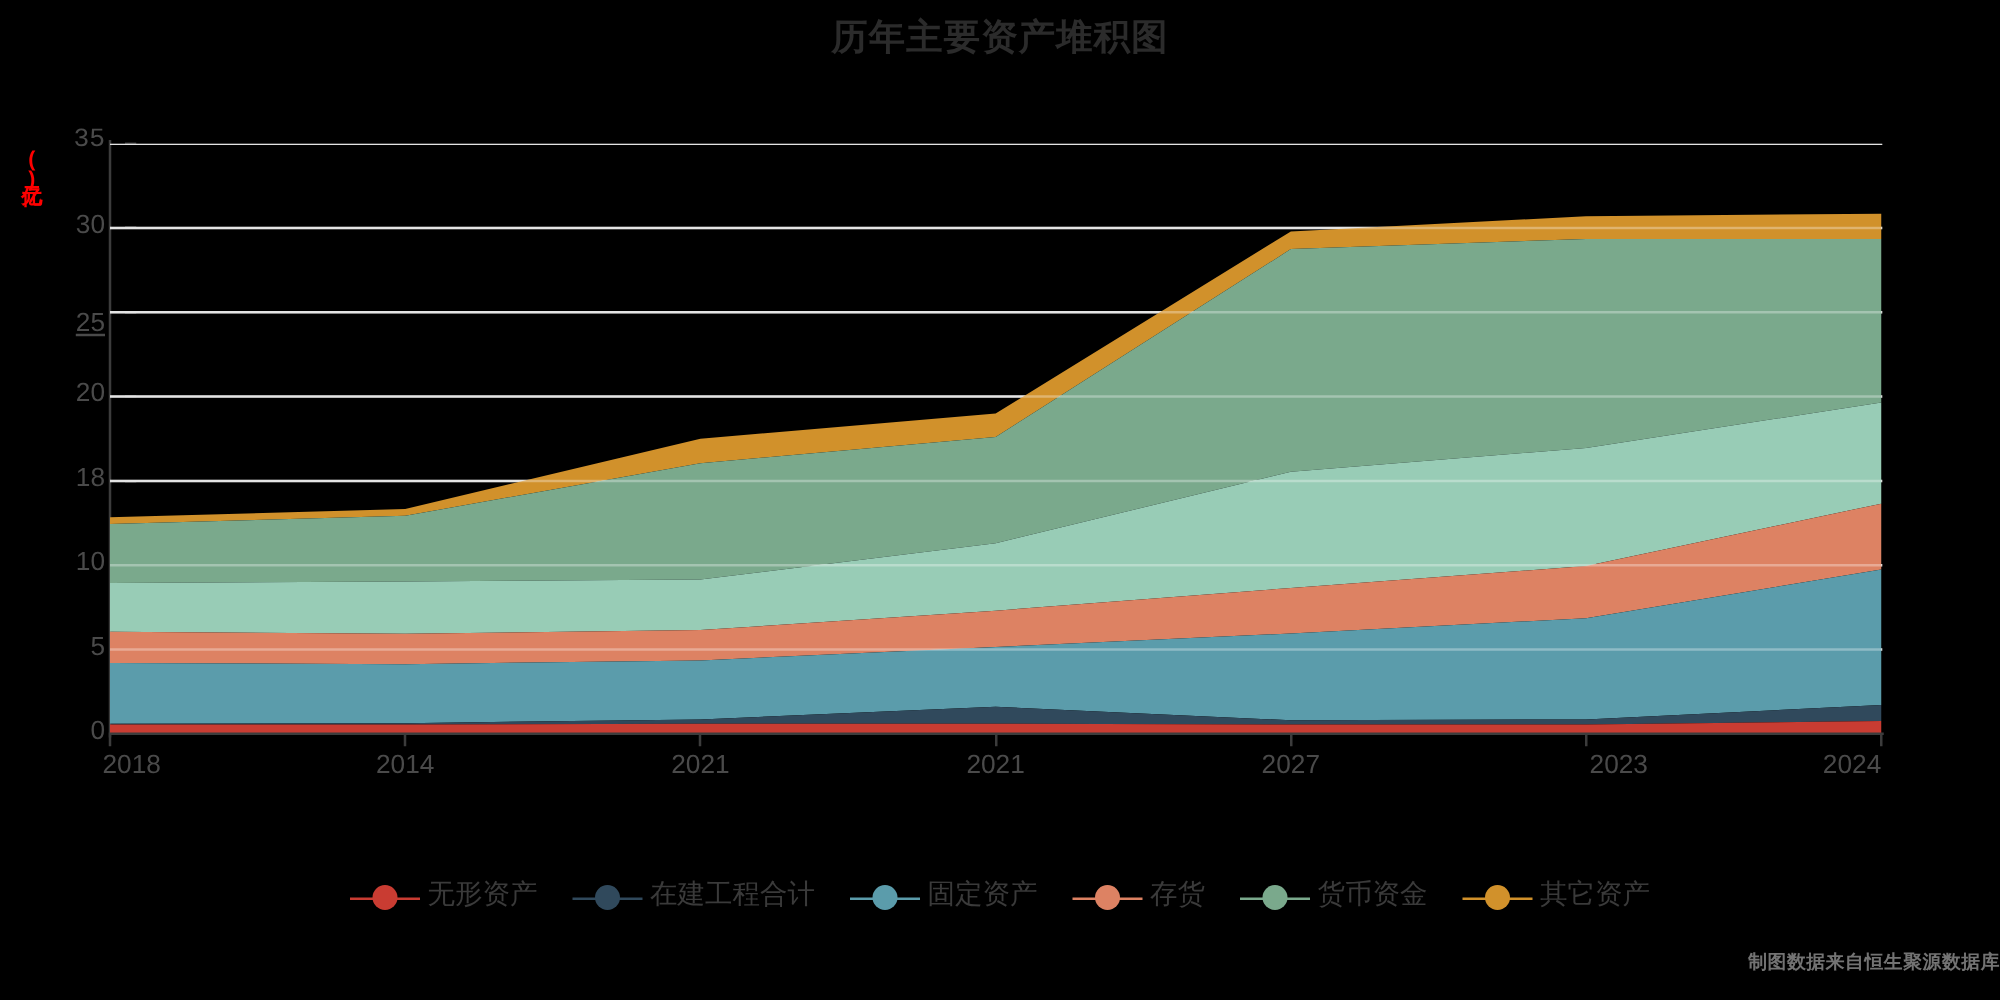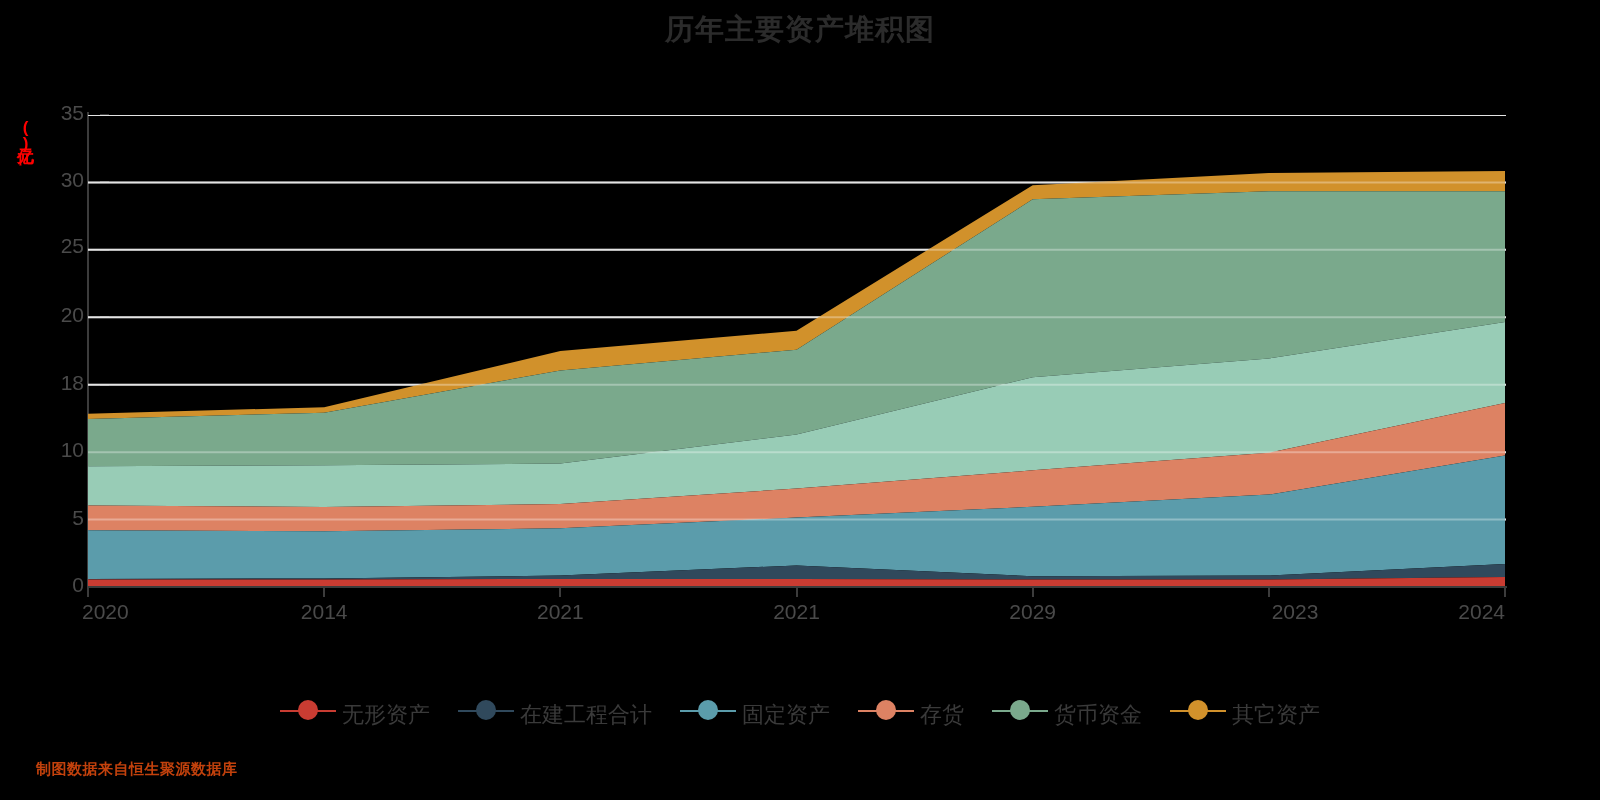--- a/index.html
+++ b/index.html
@@ -89,21 +89,21 @@
   #legend {
     position: absolute;
     left: 0; top: 700px; width: 1600px;
     display: flex;
     justify-content: center;
     align-items: center;
     gap: 0px;
   }
   .legend-item {
     display: flex;
-    align-items: flex-start;
+    align-items: flex-end;
     margin: 0 14px;
   }
   .legend-marker {
     position: relative;
     width: 56px; height: 22px;
     display: inline-block;
     flex: 0 0 auto;
   }
   .legend-marker .lmline {
     position: absolute;
@@ -119,22 +119,22 @@
   .legend-label {
     color: #3a3a3a;
     font-size: 22px;
     margin-left: 6px;
     white-space: nowrap;
   }
 
   #footer-note {
     position: absolute;
     left: 0; top: 760px; width: 1600px;
-    text-align: left;
-    color: #c2410c;
+    text-align: right;
+    color: #737373;
     font-size: 15px;
     font-weight: bold;
     letter-spacing: 0.5px;
     padding-left: 36px;
   }
 </style>
 </head>
 <body>
 
 <div id="stage">
@@ -147,25 +147,25 @@
       <div class="y-tick-label" style="top: 573px;">0</div>
       <div class="y-tick-mark" style="top: 586px;"></div>
       <div class="y-tick-label" style="top: 505.571px;">5</div>
       <div class="y-tick-mark" style="top: 518.571px;"></div>
       <div class="y-tick-label" style="top: 438.143px;">10</div>
       <div class="y-tick-mark" style="top: 451.143px;"></div>
       <div class="y-tick-label" style="top: 370.714px;">18</div>
       <div class="y-tick-mark" style="top: 383.714px;"></div>
       <div class="y-tick-label" style="top: 303.286px;">20</div>
       <div class="y-tick-mark" style="top: 316.286px;"></div>
-      <div class="y-tick-label" style="top: 234px;">25</div>
+      <div class="y-tick-label" style="top: 247px; text-decoration: underline;">25</div>
       <div class="y-tick-mark" style="top: 248.857px;"></div>
       <div class="y-tick-label" style="top: 168.429px;">30</div>
       <div class="y-tick-mark" style="top: 181.429px;"></div>
-      <div class="y-tick-label" style="top: 101px;">35</div>
+      <div class="y-tick-label" style="top: 101px; font-family: Liberation Mono, monospace;">35</div>
       <div class="y-tick-mark" style="top: 114px;"></div>
     </div>
   <div id="y-axis-line"></div>
 
   <div id="plot-wrap">
     <svg id="plot-svg" viewBox="0 0 1418 472" preserveAspectRatio="none">
         <line x1="0" x2="1418" y1="404.5714285714286" y2="404.5714285714286" stroke="#d8d8d8" stroke-width="2"></line>
         <line x1="0" x2="1418" y1="337.14285714285717" y2="337.14285714285717" stroke="#d8d8d8" stroke-width="2"></line>
         <line x1="0" x2="1418" y1="269.7142857142857" y2="269.7142857142857" stroke="#d8d8d8" stroke-width="2"></line>
         <line x1="0" x2="1418" y1="202.2857142857143" y2="202.2857142857143" stroke="#d8d8d8" stroke-width="2"></line>
@@ -185,29 +185,29 @@
         <line x1="0" x2="1418" y1="202.2857142857143" y2="202.2857142857143" stroke="#ffffff" stroke-opacity="0.32" stroke-width="2"></line>
         <line x1="0" x2="1418" y1="134.85714285714286" y2="134.85714285714286" stroke="#ffffff" stroke-opacity="0.32" stroke-width="2"></line>
         <line x1="0" x2="1418" y1="67.42857142857144" y2="67.42857142857144" stroke="#ffffff" stroke-opacity="0.32" stroke-width="2"></line>
         <line x1="0" x2="1418" y1="0" y2="0" stroke="#ffffff" stroke-opacity="0.32" stroke-width="2"></line>
       </svg>
   </div>
 
   <div id="x-axis-line"></div>
   <div id="x-ticks">
       <div class="x-tick-mark" style="left: 87px;"></div>
-      <div class="x-tick-label" style="left: 88px; transform: translateX(-6px);">2020</div>
+      <div class="x-tick-label" style="left: 88px; transform: translateX(-6px);">2018</div>
       <div class="x-tick-mark" style="left: 323.167px;"></div>
       <div class="x-tick-label" style="left: 324.167px;">2014</div>
       <div class="x-tick-mark" style="left: 559.333px;"></div>
       <div class="x-tick-label" style="left: 560.333px;">2021</div>
       <div class="x-tick-mark" style="left: 795.5px;"></div>
       <div class="x-tick-label" style="left: 796.5px;">2021</div>
       <div class="x-tick-mark" style="left: 1031.67px;"></div>
-      <div class="x-tick-label" style="left: 1032.67px;">2029</div>
+      <div class="x-tick-label" style="left: 1032.67px;">2027</div>
       <div class="x-tick-mark" style="left: 1267.83px;"></div>
       <div class="x-tick-label" style="left: 1295px;">2023</div>
       <div class="x-tick-mark" style="left: 1504px;"></div>
       <div class="x-tick-label" style="left: 1505px; transform: translateX(-100%);">2024</div>
     </div>
 
   <div id="legend">
       <div class="legend-item">
         <span class="legend-marker">
           <span class="lmline" style="background: rgb(201, 60, 50);"></span>

